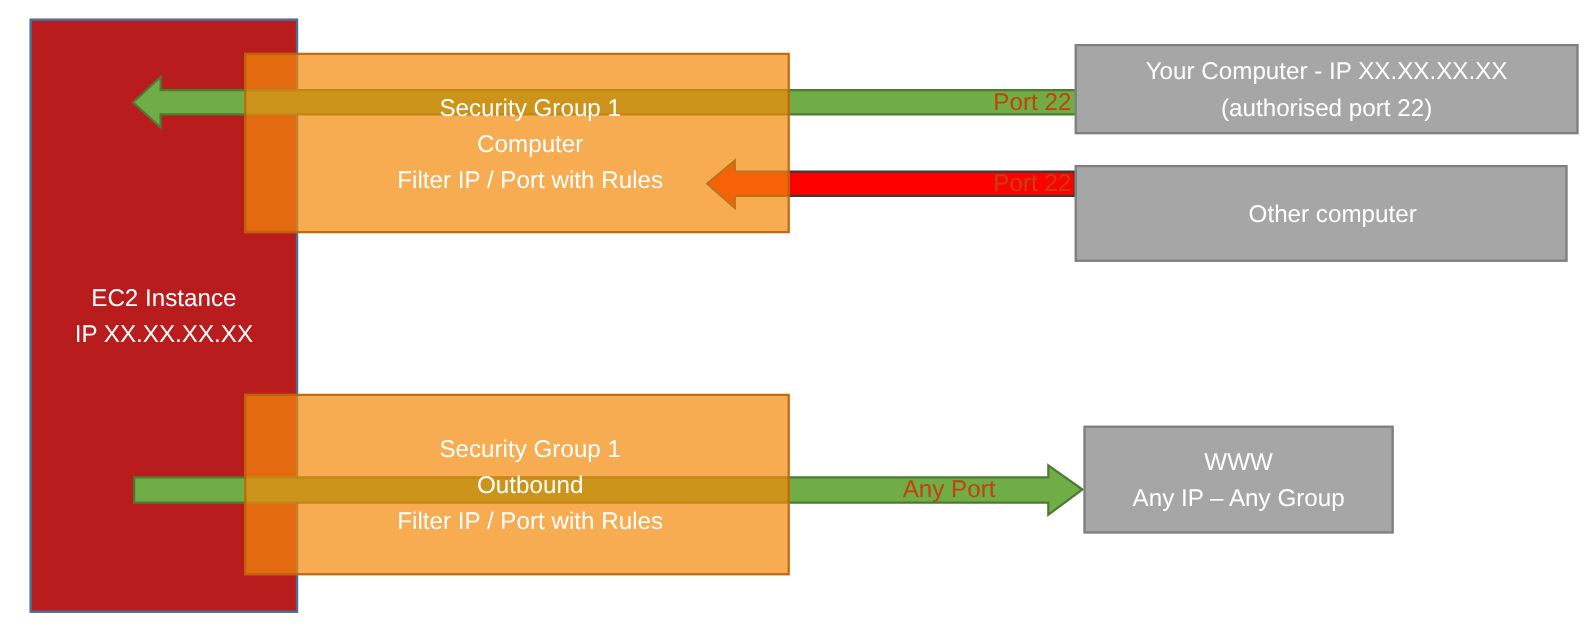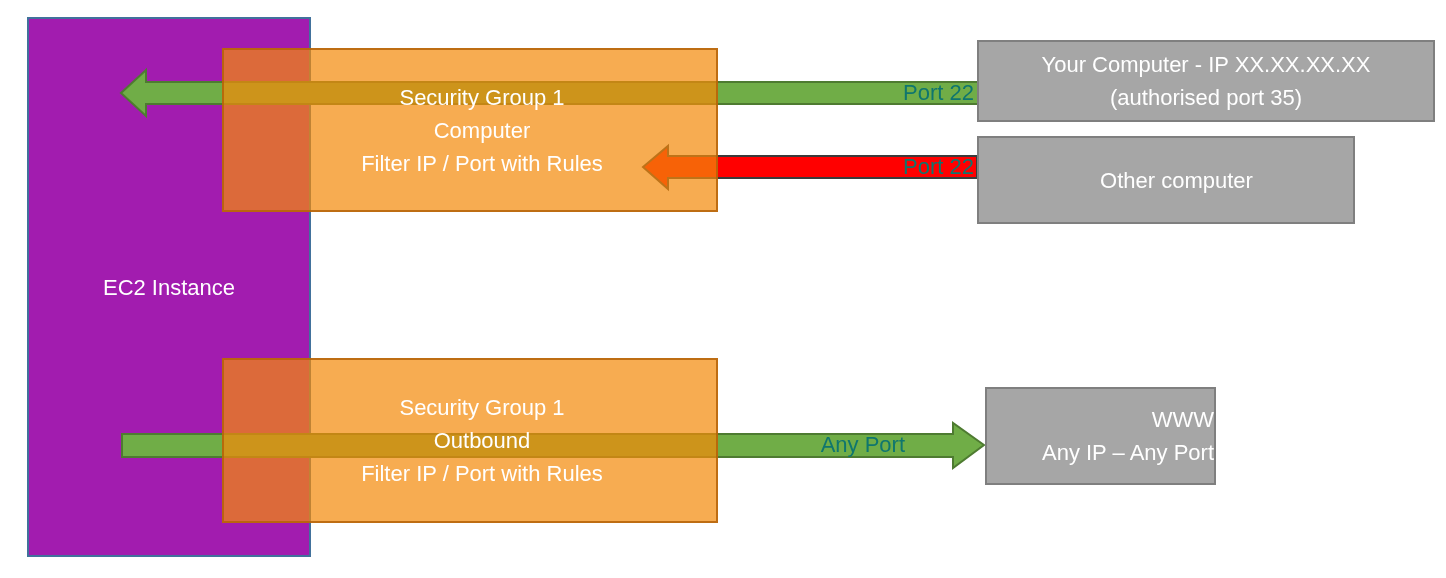--- a/index.html
+++ b/index.html
@@ -15,80 +15,81 @@
     box-sizing:border-box;
     display:flex;flex-direction:column;
     justify-content:center;align-items:center;
     text-align:center;
     color:#ffffff;
     font-size:22px;line-height:33px;
   }
   .node .txt{white-space:nowrap;}
   
   .ec2{
-    left:27px;top:17px;width:284px;height:540px;
-    background:#a21caf;border:2px solid #41719C;
+    left:27px;top:17px;width:244px;height:540px;
+    background:#b91c1c;border:2px solid #41719C;
     z-index:1;
   }
   
   #arrows{position:absolute;left:0;top:0;z-index:2;pointer-events:none;}
   
   .gray{
     background:#A6A6A6;border:2px solid #7F7F7F;
     z-index:2;
   }
   .your-computer{left:977px;top:40px;width:458px;height:82px;}
-  .other-computer{left:977px;top:136px;width:378px;height:88px;padding-left:21px;}
-  .www-box{left:985px;top:387px;width:231px;height:98px;align-items:flex-end;}
+  .other-computer{left:977px;top:150px;width:448px;height:88px;padding-left:21px;}
+  .www-box{left:985px;top:387px;width:282px;height:98px;}
   
   .sg{
     background:rgba(244,138,10,0.71);
     border:2px solid rgba(180,98,8,0.85);
     z-index:3;
     padding-left:24px;
   }
   .sg-inbound{left:222px;top:48px;width:496px;height:164px;}
   .sg-outbound{left:222px;top:358px;width:496px;height:165px;}
   
   .arrow-label{
     position:absolute;z-index:4;
-    color:#0f766e;font-size:22px;line-height:24px;
+    color:#c2410c;font-size:22px;line-height:24px;
     text-align:right;white-space:nowrap;
   }
   .lbl-in-ok{left:800px;top:81px;width:174px;}
   .lbl-in-no{left:800px;top:155px;width:174px;}
   .lbl-out{left:731px;top:433px;width:174px;}
 </style>
 </head>
 <body>
 
 <div class="canvas">
 
   <div class="node ec2">
     <div class="txt">EC2 Instance</div>
+    <div class="txt">IP XX.XX.XX.XX</div>
   </div>
 
   <svg id="arrows" width="1446" height="578" viewBox="0 0 1446 578">
     <polygon points="121,93 146,70 146,82 978,82 978,104 146,104 146,116" fill="#70AD47" stroke="#4E7B31" stroke-width="2"></polygon>
     <polygon points="643,167 668,146 668,156 977,156 977,178 668,178 668,189" fill="#FF0000" stroke="#3B3B3B" stroke-width="2"></polygon>
     <polygon points="984,445 953,423 953,434 122,434 122,457 953,457 953,468" fill="#70AD47" stroke="#4E7B31" stroke-width="2"></polygon>
   </svg>
 
   <div class="node gray your-computer">
     <div class="txt">Your Computer - IP XX.XX.XX.XX</div>
-    <div class="txt">(authorised port 35)</div>
+    <div class="txt">(authorised port 22)</div>
   </div>
 
   <div class="node gray other-computer">
     <div class="txt">Other computer</div>
   </div>
 
   <div class="node gray www-box">
     <div class="txt">WWW</div>
-    <div class="txt">Any IP – Any Port</div>
+    <div class="txt">Any IP – Any Group</div>
   </div>
 
   <div class="node sg sg-inbound">
     <div class="txt">Security Group 1</div>
     <div class="txt">Computer</div>
     <div class="txt">Filter IP / Port with Rules</div>
   </div>
 
   <div class="node sg sg-outbound">
     <div class="txt">Security Group 1</div>

